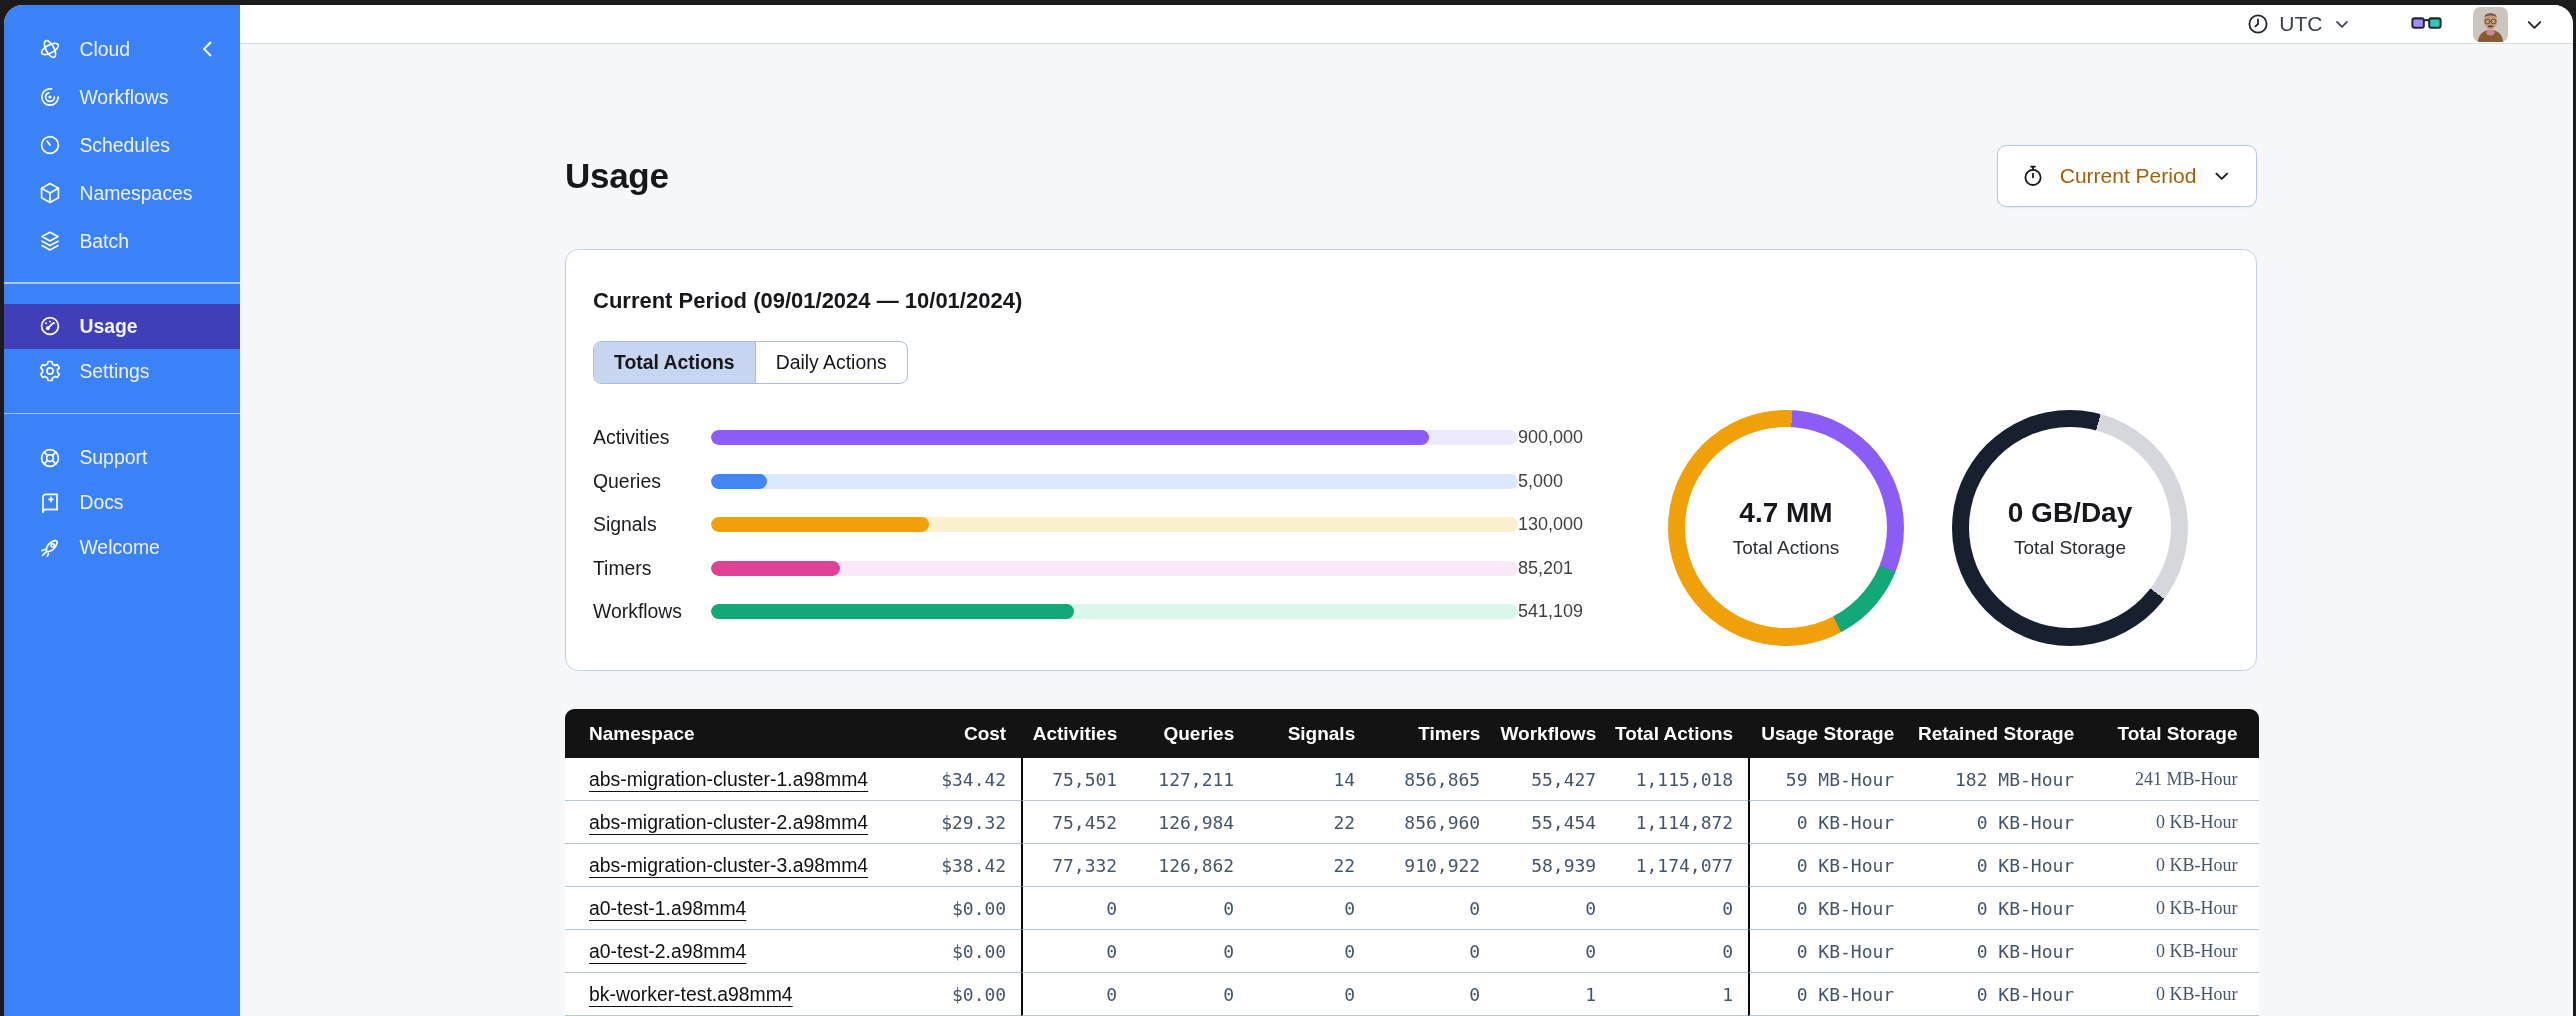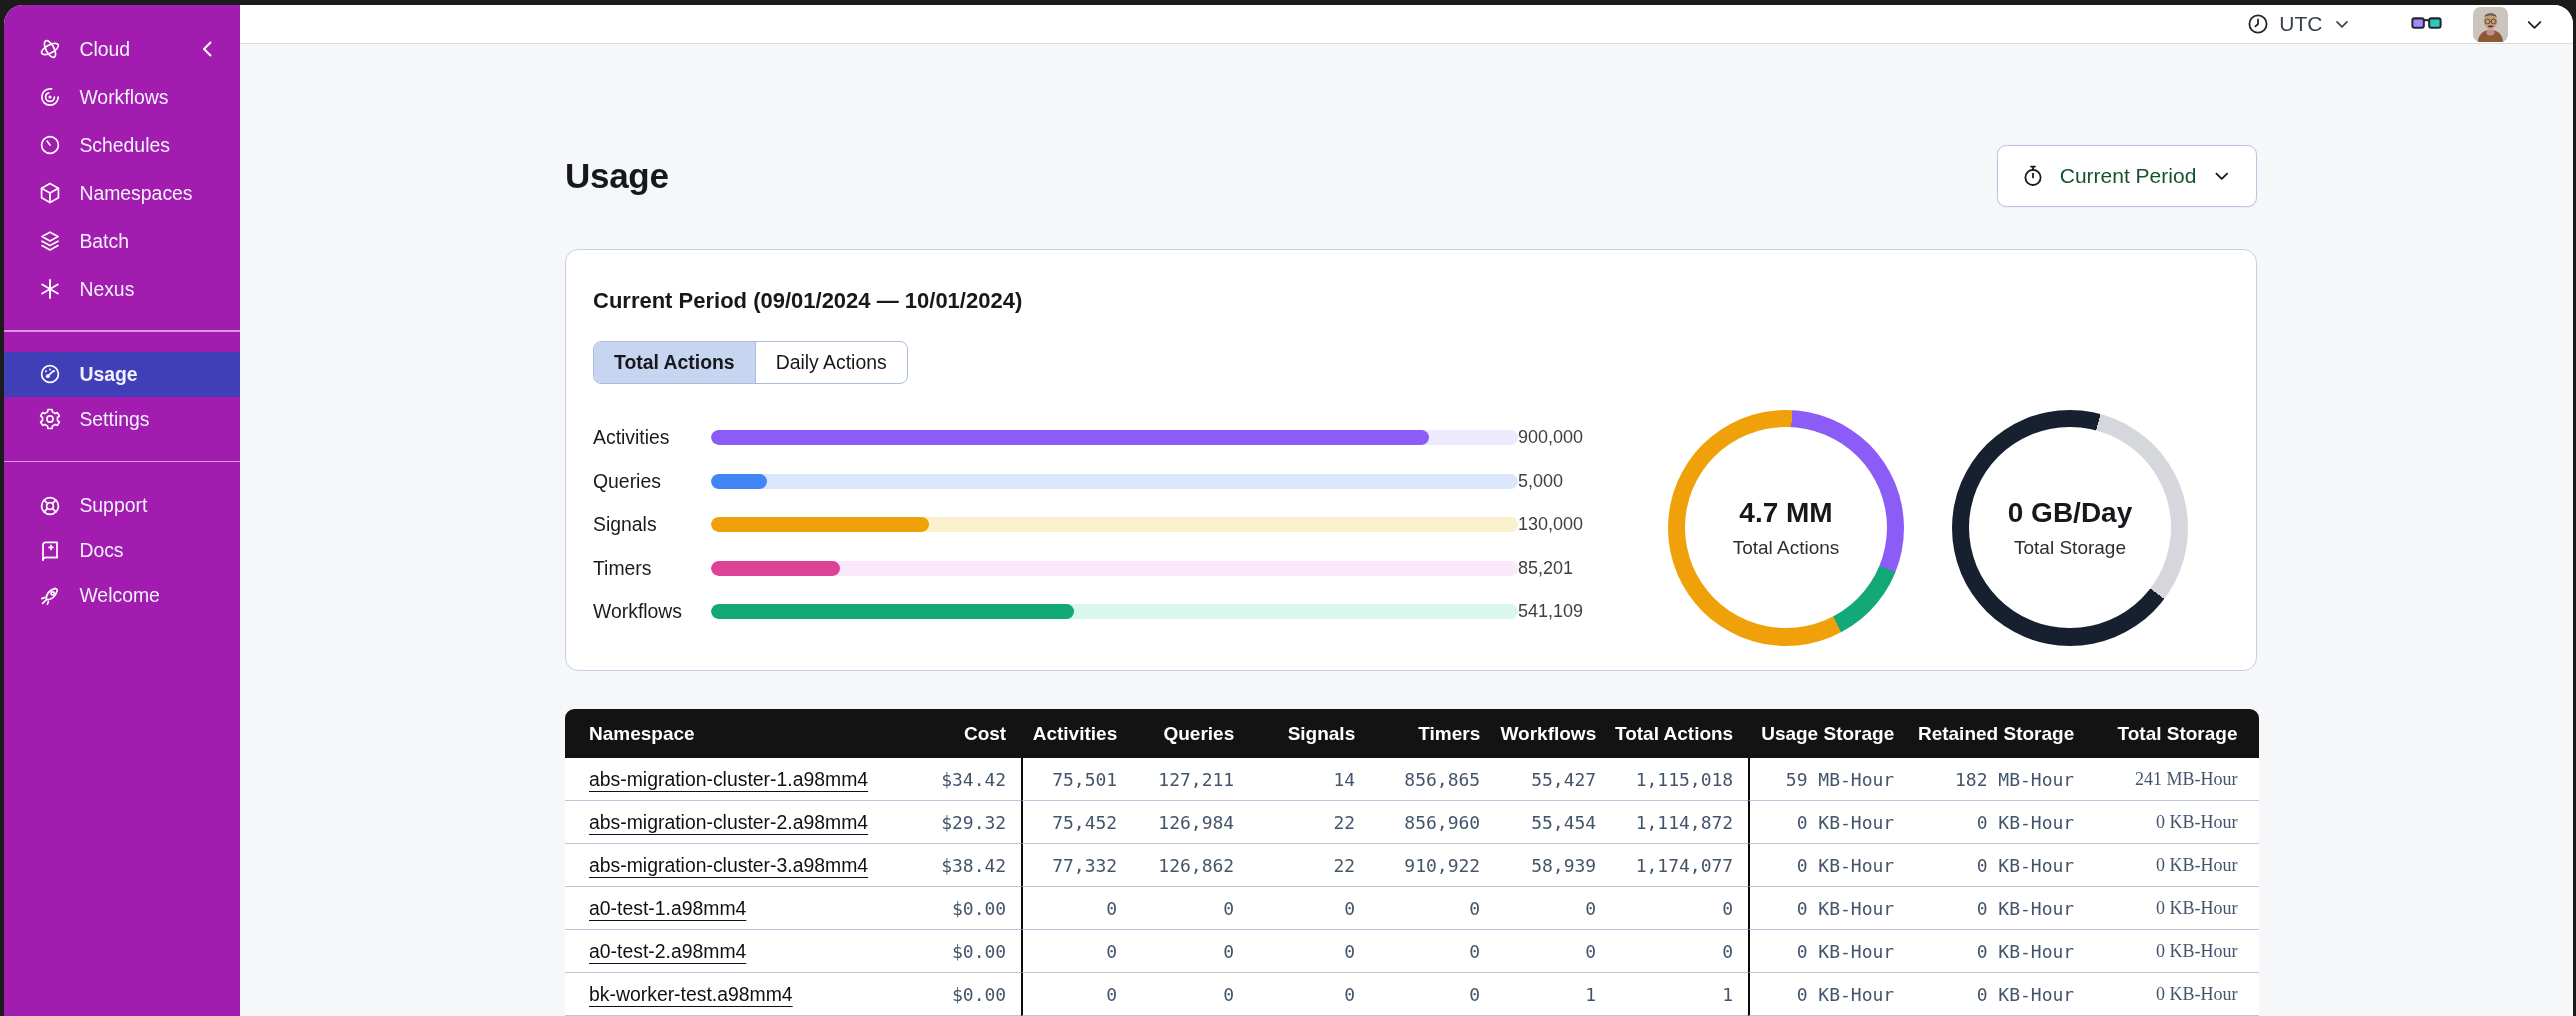--- a/index.html
+++ b/index.html
@@ -3,21 +3,21 @@
 <meta charset="utf-8">
 <style>
   * { margin:0; padding:0; box-sizing:border-box; }
   html,body { width:2576px; height:1016px; overflow:hidden; }
   body { background:#1b1b1b; font-family:"Liberation Sans", sans-serif; }
 
   .window { position:absolute; top:5.4px; left:4px; right:3.4px; bottom:0;
             border-radius:19px 19px 0 0; overflow:hidden; display:flex; background:#F6F7F9; }
 
   
-  .sidebar { width:236px; flex:0 0 236px; background:#a21caf; color:#F2F2FD;
+  .sidebar { width:236px; flex:0 0 236px; background:#3b82f6; color:#F2F2FD;
              display:flex; flex-direction:column; padding-top:20px; }
   .nav-item { height:48px; display:flex; align-items:center; gap:17.4px; padding:0 20px 0 34px;
               font-size:19.4px; color:#F2F2FD; cursor:pointer; }
   .nav-group-2 .nav-item, .nav-group-3 .nav-item { height:45px; }
   .nav-item.active { background:#413FB8; font-weight:700; }
   .nav-item .nicon { width:24px; height:24px; flex:0 0 24px; display:flex; }
   .nav-item .nicon svg { width:24px; height:24px; }
   .nav-spacer { flex:1; }
   .brand-row { justify-content:flex-start; }
   .brand-row .collapse { margin-left:auto; }
@@ -33,21 +33,21 @@
   .glasses-btn { margin-left:59px; cursor:pointer; display:flex; }
   .avatar-wrap { margin-left:31px; display:flex; align-items:center; gap:14.8px; cursor:pointer; }
   .avatar-wrap svg.avatar { border-radius:6.7px; display:block; }
 
   .content { flex:1; padding:0 316px 0 325px; }
 
   .page-head { margin-top:101px; display:flex; align-items:center; justify-content:space-between; }
   .page-title { font-size:35px; font-weight:700; color:#17181C; letter-spacing:-0.3px; }
   .period-btn { height:62px; background:#fff; border:1.3px solid #B9C6E2; border-radius:9.4px;
                 display:flex; align-items:center; gap:14.8px; padding:0 23px; font-size:21px;
-                color:#14532d; cursor:pointer; box-shadow:0 0.7px 2px rgba(30,40,70,.06); }
+                color:#a16207; cursor:pointer; box-shadow:0 0.7px 2px rgba(30,40,70,.06); }
 
   
   .card { margin-top:42px; height:422px; background:#fff; border:1.3px solid #C4CFE4;
           border-radius:13.4px; padding:27px 27px 0 27px; }
   .card-title { margin-top:10.7px; font-size:22px; font-weight:700; color:#17181C; }
   .tabs { margin-top:27px; display:inline-flex; border:1.3px solid #A9BCDE; border-radius:8px;
           overflow:hidden; height:43px; background:#fff; }
   .tab { display:flex; align-items:center; padding:0 20px; font-size:19.4px; color:#17181C; cursor:pointer; }
   .tab.active { background:#C7D5F0; font-weight:700; }
   .tab + .tab { border-left:1.3px solid #A9BCDE; }
@@ -140,28 +140,20 @@
       <span class="nicon">
         <svg viewBox="0 0 24 24" fill="none" stroke="#fff" stroke-width="1.7" stroke-linecap="round" stroke-linejoin="round">
           <path d="M12 3.2 20 7.6 12 12 4 7.6Z"></path>
             <path d="M4 12.2 12 16.6l8-4.4"></path>
             <path d="M4 16.6 12 21l8-4.4"></path>
         </svg>
       </span>
       <span>Batch</span>
     </div>
 
-    <div class="nav-item">
-      <span class="nicon">
-        <svg viewBox="0 0 24 24" fill="none" stroke="#fff" stroke-width="1.9" stroke-linecap="round">
-          <path d="M12 3v18M4.2 7.5l15.6 9M19.8 7.5l-15.6 9"></path>
-        </svg>
-      </span>
-      <span>Nexus</span>
-    </div>
 
     <hr class="side-divider">
 
     <div class="nav-group-2">
       <div class="nav-item active">
         <span class="nicon">
           <svg viewBox="0 0 24 24" fill="none" stroke="#fff" stroke-width="1.7" stroke-linecap="round">
             <circle cx="12" cy="12" r="8.4"></circle>
             <path d="M10.6 13.4 15.4 8.8"></path>
             <circle cx="9.8" cy="14.2" r="1.9" fill="#fff" stroke="none"></circle>

